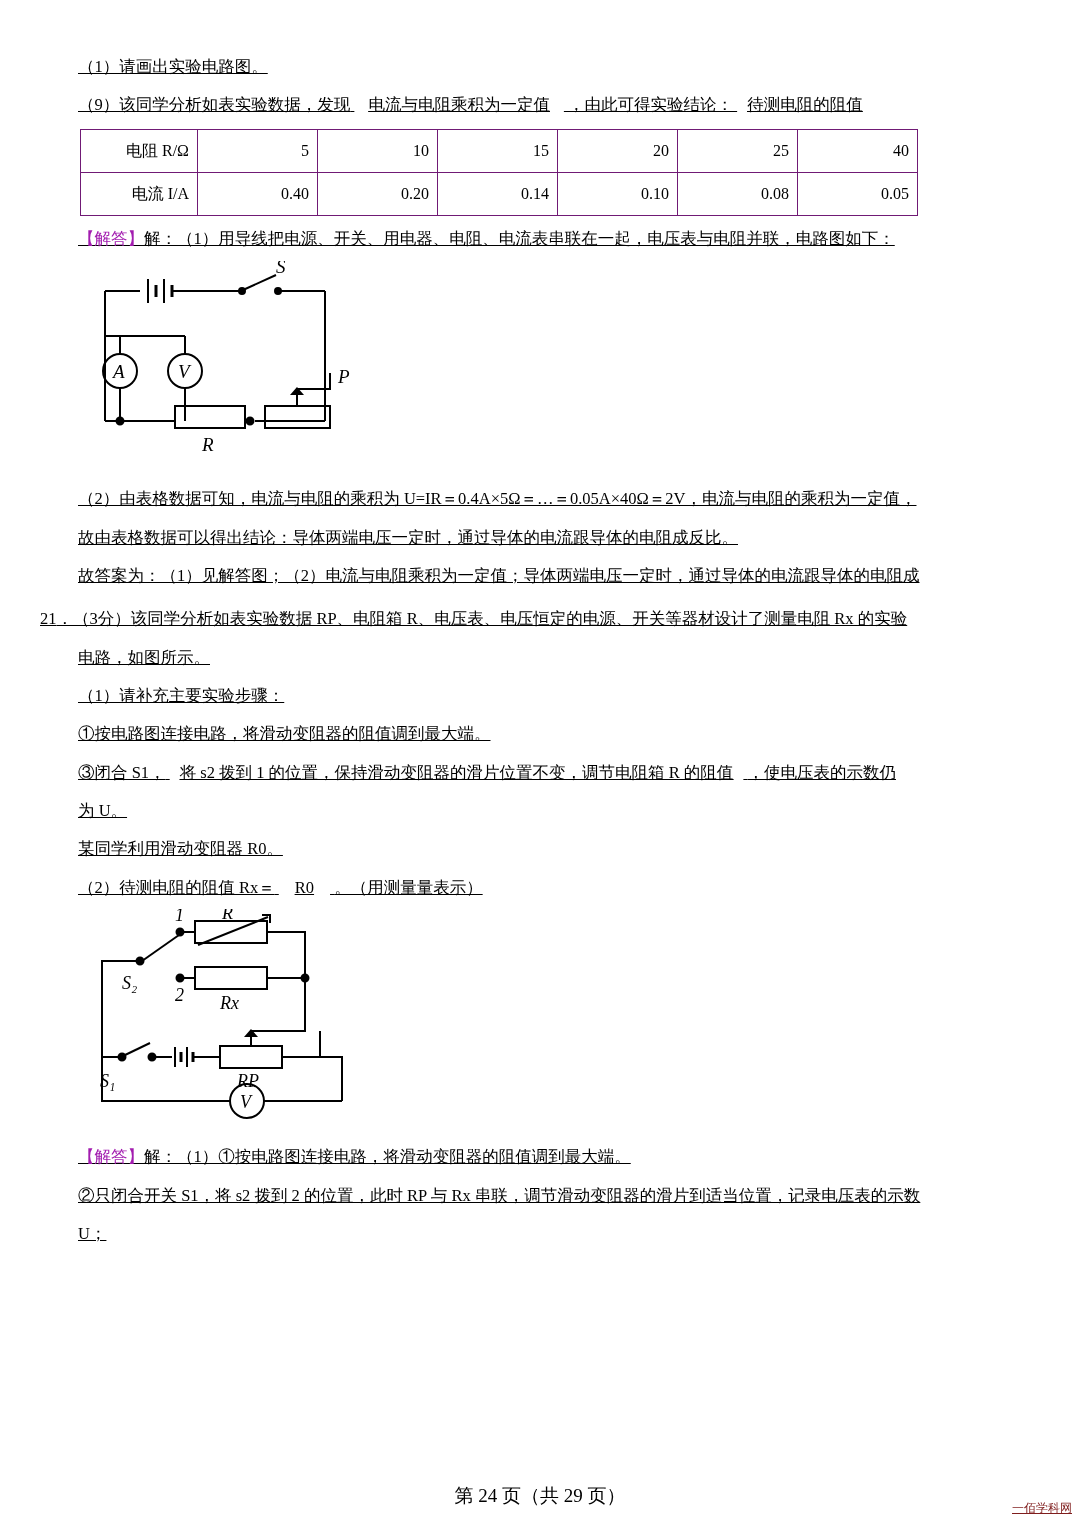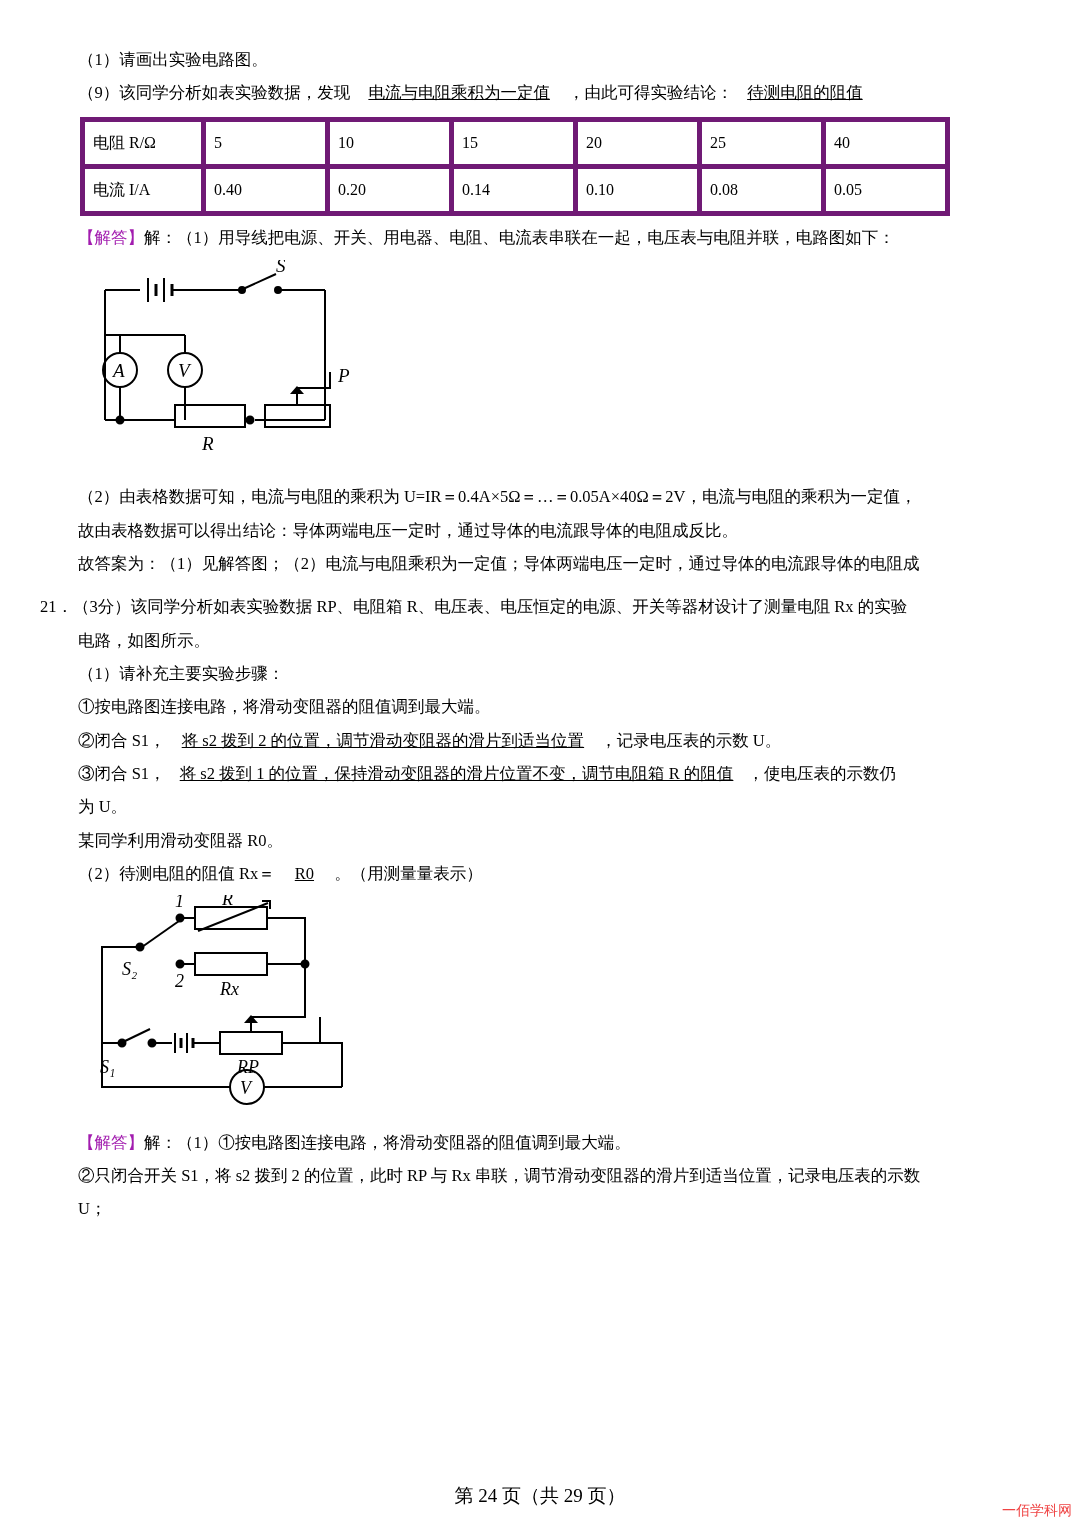--- a/index.html
+++ b/index.html
@@ -23,40 +23,41 @@
     height: 1527px;
     overflow: hidden;
   }
   .content {
     position: absolute;
     left: 78px;
     top: 44px;
     width: 944px;
   }
   p {
-    margin: 0 0 2px 0;
+    margin: 7px 0 2px 0;
     text-align: justify;
+    text-decoration: underline;
   }
   .fill {
     text-decoration: underline;
     white-space: nowrap;
   }
   .ans-label {
     color: #a21caf;
   }
 
   
   table.datatable {
     border-collapse: collapse;
     margin: 8px 0 6px 2px;
     font-size: 16px;
   }
   table.datatable td {
-    border: 5px solid #701a75;
-    text-align: left;
+    border: 1px solid #701a75;
+    text-align: right;
     padding: 6px 8px;
     height: 30px;
   }
   td.rowhead {
     width: 100px;
   }
   td.cellv {
     width: 103px;
   }
 
@@ -71,23 +72,24 @@
     top: 1478px;
     width: 1080px;
     text-align: center;
     font-size: 19px;
     font-family: "Liberation Serif", serif;
   }
   .watermark {
     position: absolute;
     right: 8px;
     top: 1497px;
-    font-size: 14px;
-    color: #ef4444;
+    font-size: 12px;
+    color: #7f1d1d;
     font-family: "Liberation Sans", sans-serif;
+    text-decoration: underline;
   }
   .q21 {
     position: relative;
   }
 </style>
 </head>
 <body>
 
 <div class="page">
   <div class="content">
@@ -192,25 +194,20 @@
     <p>故答案为：（1）见解答图；（2）电流与电阻乘积为一定值；导体两端电压一定时，通过导体的电流跟导体的电阻成</p>
 
     <div class="q21" style="margin-top:12px;">
       <p style="margin-left:-38px;">
         <span>21</span><span>．</span><span>（3分）该同学分析如表实验数据 RP、电阻箱 R、电压表、电压恒定的电源、开关等器材设计了测量电阻 Rx 的实验</span>
       </p>
       <p>电路，如图所示。</p>
       <p>（1）请补充主要实验步骤：</p>
       <p>①按电路图连接电路，将滑动变阻器的阻值调到最大端。</p>
       <p>
-        <span>②闭合 S1，</span>
-        <span class="fill" style="padding:0 12px;">将 s2 拨到 2 的位置，调节滑动变阻器的滑片到适当位置</span>
-        <span>，记录电压表的示数 U。</span>
-      </p>
-      <p>
         <span>③闭合 S1，</span>
         <span class="fill" style="padding:0 10px;">将 s2 拨到 1 的位置，保持滑动变阻器的滑片位置不变，调节电阻箱 R 的阻值</span>
         <span>，使电压表的示数仍</span>
       </p>
       <p>为 U。</p>
       <p>某同学利用滑动变阻器 R0。</p>
       <p>
         <span>（2）待测电阻的阻值 Rx＝</span>
         <span class="fill" style="padding:0 16px;">R0</span>
         <span>。（用测量量表示）</span>

